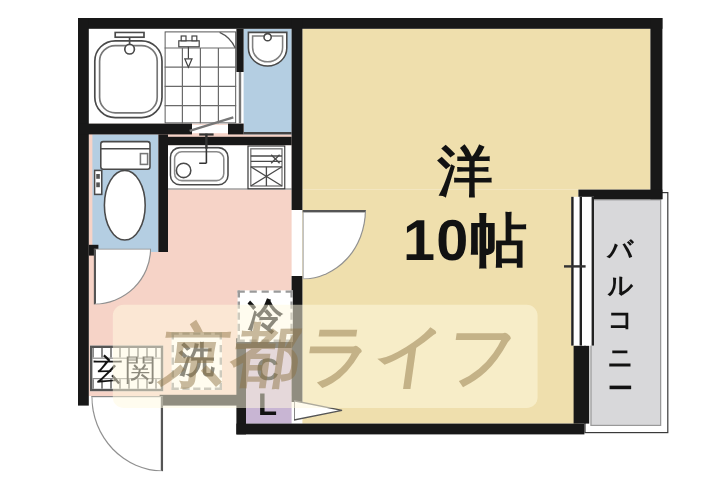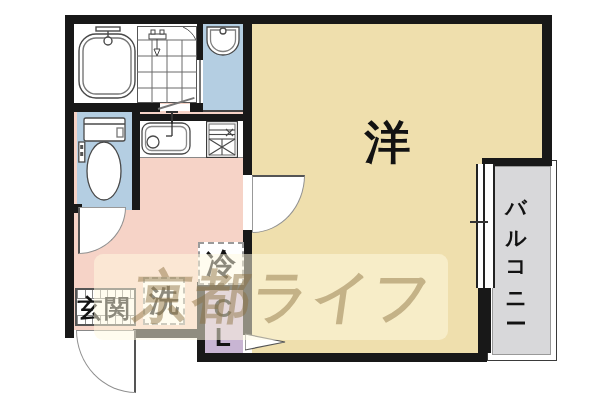--- a/index.html
+++ b/index.html
@@ -150,31 +150,32 @@
   <div class="abs" style="left:245px;top:333px;z-index:41;">
     <svg width="42" height="18" viewBox="0 0 42 18">
       <polygon points="0,1 40,9 0,17" fill="#fff" stroke="#555" stroke-width="1.2"></polygon>
     </svg>
   </div>
 
   <div class="mat" style="left:75px;top:288px;width:57px;height:34px;">
     <div class="mat-ticks" style="top:0;border-bottom:1px solid #8a8a8a;"></div>
     <div class="mat-ticks" style="bottom:0;border-top:1px solid #8a8a8a;"></div>
   </div>
-  <div class="label" style="left:75px;top:292px;width:59px;text-align:center;font-size:25px;font-weight:700;letter-spacing:2px;">玄関</div>
+  <div class="label" style="left:75px;top:292px;width:59px;text-align:center;font-size:25px;font-weight:400;letter-spacing:2px;">玄関</div>
 
   <div class="dash-box" style="left:198px;top:242px;width:42px;height:39px;">
     <span>冷</span>
   </div>
   <div class="dash-box" style="left:143px;top:277px;width:38px;height:44px;">
     <span>洗</span>
   </div>
 
   <div class="label" style="left:268px;top:114px;width:240px;text-align:center;font-weight:600;">
     <div style="font-size:46px;line-height:56px;letter-spacing:1px;">洋</div>
+    <div style="font-size:48px;line-height:64px;letter-spacing:1px;">10帖</div>
   </div>
   <div class="label" style="left:502px;top:184px;height:160px;writing-mode:vertical-rl;font-size:21px;font-weight:600;letter-spacing:8px;">バルコニー</div>
   <div class="label" style="left:203px;top:294px;width:40px;text-align:center;font-weight:600;">
     <div style="font-size:26px;line-height:29px;">C</div>
     <div style="font-size:26px;line-height:29px;">L</div>
   </div>
 
   <div class="watermark">
     <span class="watermark-text">京都ライフ</span>
   </div>

